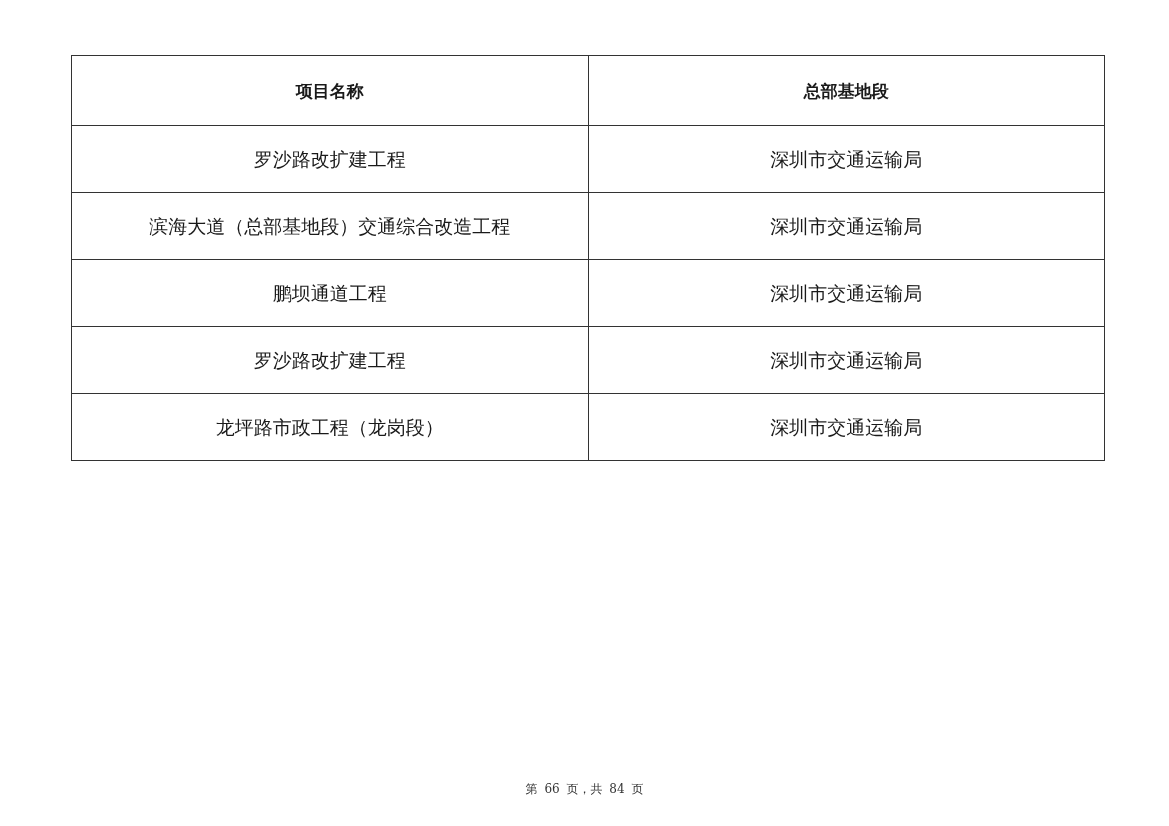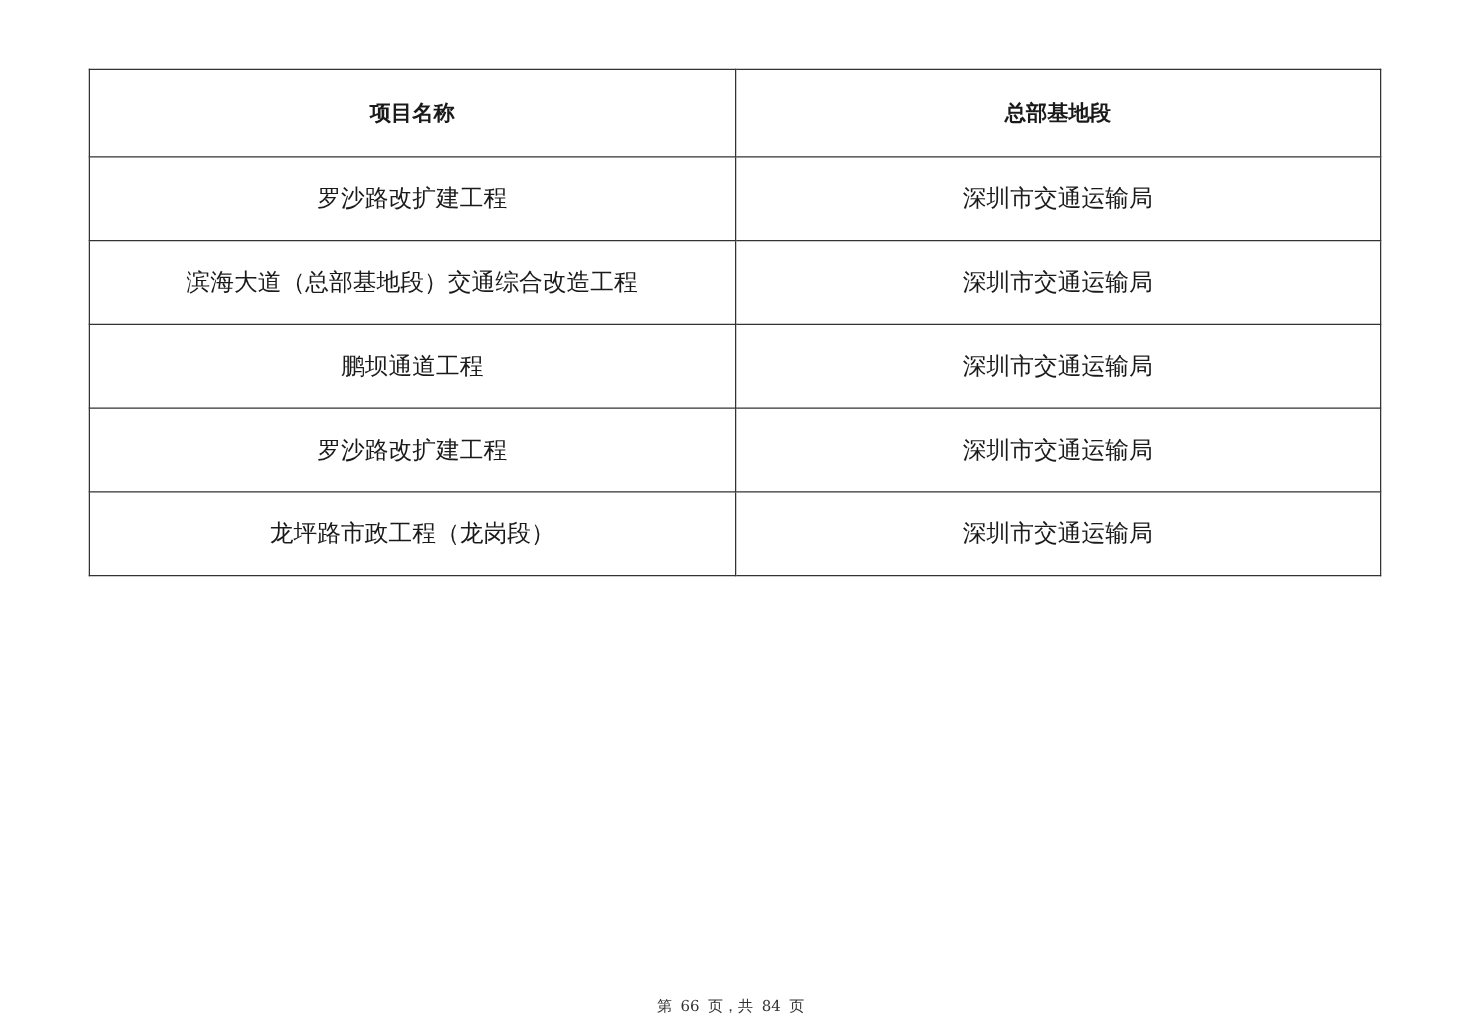--- a/index.html
+++ b/index.html
@@ -45,21 +45,20 @@
   .col-unit { width: 516px; }
   .footer {
     position: absolute;
     left: 0;
     top: 781px;
     width: 1169px;
     text-align: center;
     font-size: 12px;
     color: #333333;
     word-spacing: 3px;
-    margin-top: 16px;
   }
 </style>
 </head>
 <body>
 
 <table class="page-table">
   <colgroup>
     <col class="col-name">
     <col class="col-unit">
   </colgroup>

